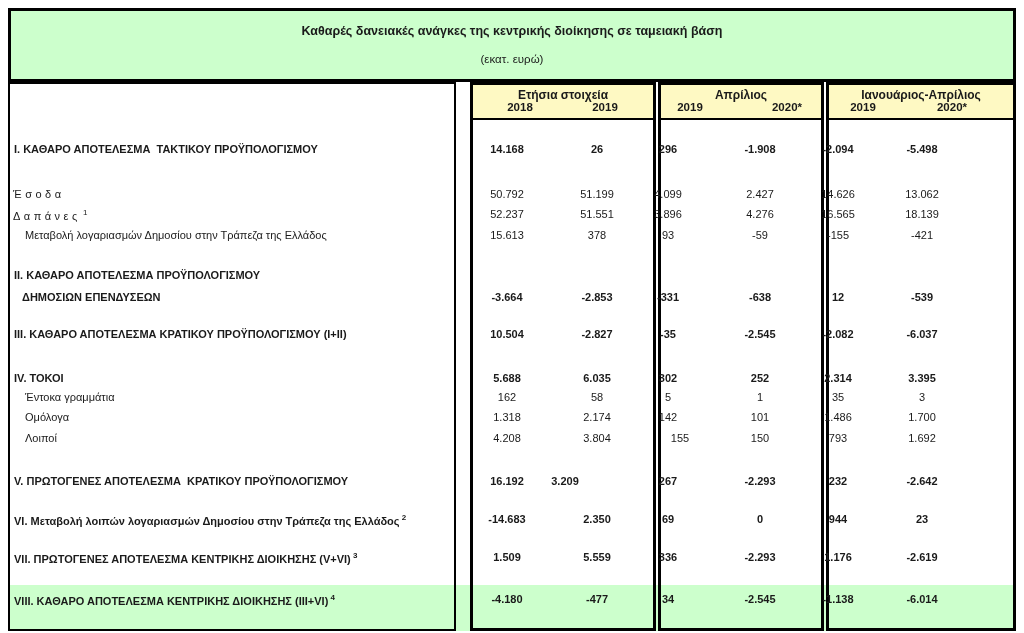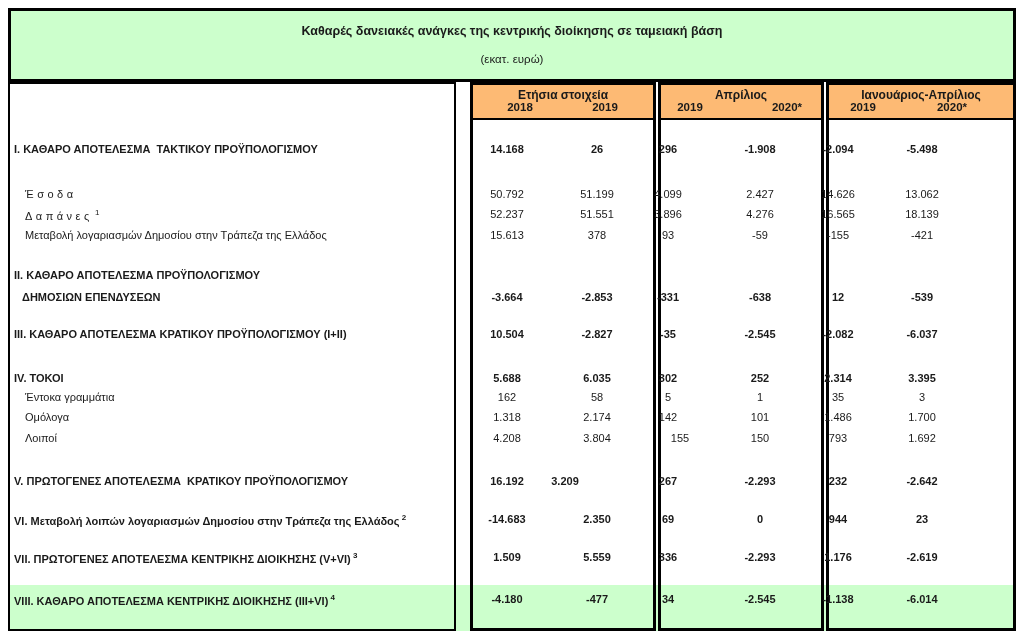--- a/index.html
+++ b/index.html
@@ -20,35 +20,35 @@
   .green-band{position:absolute;left:0;top:503px;width:1008px;height:46px;background:#ccffcc;}
   .label-box{
     position:absolute;left:0;top:0;width:448px;height:549px;
     box-sizing:border-box;border:2px solid #000;background:transparent;
   }
   .group-box{
     position:absolute;top:0;height:549px;box-sizing:border-box;
     border:3px solid #000;background:transparent;
   }
   .group-head{
-    height:35px;background:#fdba74;border-bottom:2px solid #000;
+    height:35px;background:#fef9c3;border-bottom:2px solid #000;
     text-align:center;box-sizing:border-box;
   }
   .group-head .glabel{font-size:12px;font-weight:bold;padding-top:3px;}
   .year-cell{
     position:absolute;top:19px;width:70px;height:15px;
     font-size:11.5px;font-weight:bold;text-align:center;
   }
   
   .row{position:absolute;left:0;width:856px;height:16px;font-size:11px;}
   .row .rlabel{position:absolute;left:0;top:0;white-space:pre;}
   .row.section .rlabel{font-weight:bold;padding-left:6px;}
   .row.section-cont .rlabel{font-weight:bold;padding-left:14px;}
   .row.sub .rlabel{padding-left:17px;}
-  .row.sub-spaced .rlabel{padding-left:17px;letter-spacing:3.5px;}
+  .row.sub-spaced .rlabel{padding-left:5px;letter-spacing:3.5px;}
   .row sup{font-size:8px;letter-spacing:0;vertical-align:super;}
   .vcell{position:absolute;top:0;width:80px;text-align:center;}
   .row.section .vcell,.row.section-cont .vcell{font-weight:bold;}
 </style>
 </head>
 <body>
 
 <div class="title-box">
   <div class="t1">Καθαρές δανειακές ανάγκες της κεντρικής διοίκησης σε ταμειακή βάση</div>
   <div class="t2">(εκατ. ευρώ)</div>

